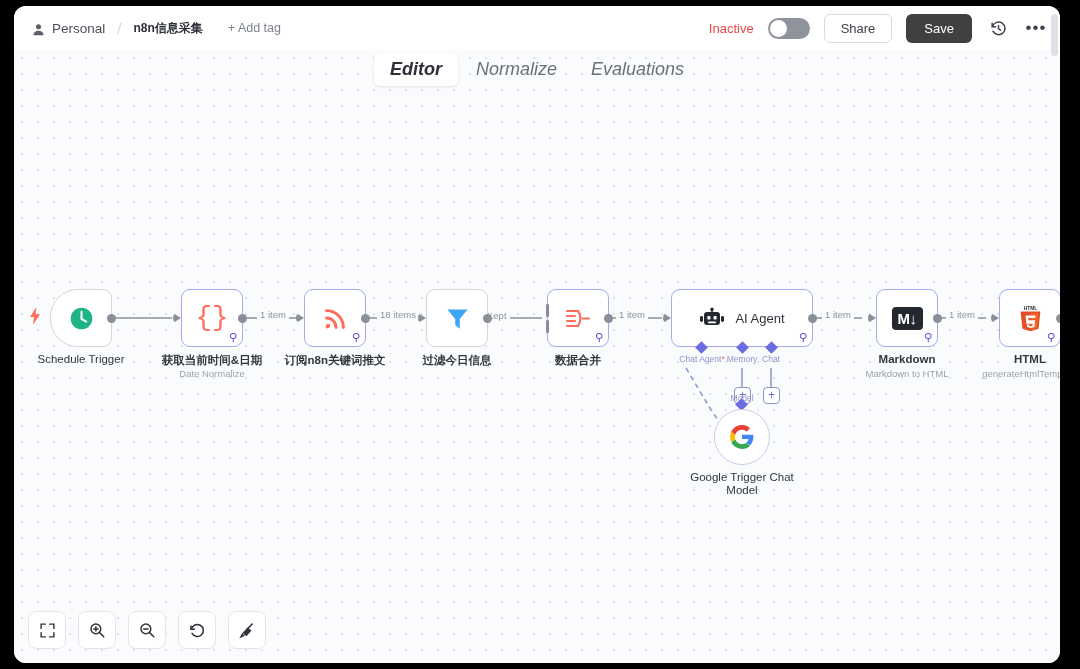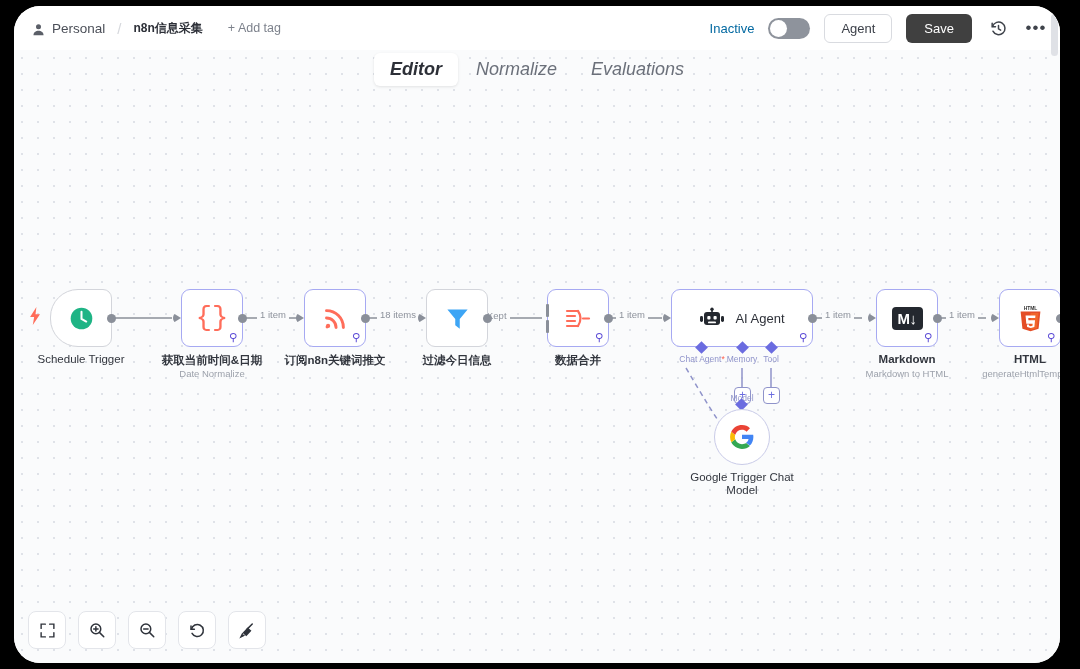--- a/index.html
+++ b/index.html
@@ -6,40 +6,40 @@
   html, body {
     width: 1080px; height: 669px;
     background: #000; overflow: hidden;
     font-family: "Liberation Sans", "DejaVu Sans", sans-serif;
   }
 
   .app {
     position: absolute; left: 14px; top: 6px;
     width: 1046px; height: 657px;
     background: #ffffff;
-    border-radius: 26px;
+    border-radius: 12px;
     overflow: hidden;
   }
 
   
   .header {
     position: absolute; left: 0; top: 0; width: 100%; height: 44px;
     background: #fff; display: flex; align-items: center;
     padding: 0 12px 0 18px;
   }
   .crumb { display: flex; align-items: center; gap: 7px; }
   .person-icon { width: 13px; height: 13px; display: block; }
   .crumb-personal { font-size: 13.5px; color: #4b4f58; }
   .crumb-sep { color: #d6d8dd; font-size: 15px; margin: 0 5px; font-weight: 300; }
   .crumb-title { font-size: 12px; color: #2d3038; font-weight: 700; }
   .add-tag {
     font-size: 12.5px; color: #7d828c; margin-left: 18px; cursor: pointer;
   }
   .hdr-right { margin-left: auto; display: flex; align-items: center; gap: 14px; }
-  .inactive-label { font-size: 13px; color: #0369a1; }
+  .inactive-label { font-size: 13px; color: #ef4444; }
   .toggle {
     width: 42px; height: 21px; border-radius: 11px; background: #8e939c;
     position: relative; cursor: pointer;
   }
   .toggle::after {
     content: ""; position: absolute; left: 2px; top: 2px;
     width: 17px; height: 17px; border-radius: 50%; background: #fff;
   }
   .btn-share {
     font-size: 13px; color: #3c4049; background: #fff;
@@ -200,21 +200,21 @@
       </span>
       <span class="crumb-personal">Personal</span>
       <span class="crumb-sep">/</span>
       <span class="crumb-title">n8n信息采集</span>
       <span class="add-tag">+ Add tag</span>
     </div>
 
     <div class="hdr-right">
       <span class="inactive-label">Inactive</span>
       <div class="toggle"></div>
-      <button class="btn-share">Agent</button>
+      <button class="btn-share">Share</button>
       <button class="btn-save">Save</button>
       <span class="icon-btn">
         <svg viewBox="0 0 24 24" width="19" height="19" fill="none" stroke="#3f434b" stroke-width="1.9" stroke-linecap="round">
           <path d="M4 5.5v4.2h4.2"></path>
           <path d="M4.6 9.3A8 8 0 1 1 5 15.4"></path>
           <path d="M12 8.3v4.1l2.7 1.7"></path>
         </svg>
       </span>
       <span class="icon-btn dots">•••</span>
     </div>
@@ -338,21 +338,21 @@
           <span class="pin">⚲</span>
         </div>
 
         <span class="subport" style="left:26px; top:54px;"></span>
         <span class="subport-label" style="left:31px; top:65px;"><span>Chat Agent</span><span class="req">*</span></span>
 
         <span class="subport" style="left:67px; top:54px;"></span>
         <span class="subport-label" style="left:71px; top:65px;">Memory</span>
 
         <span class="subport" style="left:96px; top:54px;"></span>
-        <span class="subport-label" style="left:100px; top:65px;">Tool</span>
+        <span class="subport-label" style="left:100px; top:65px;">Chat</span>
 
         <span class="plus-btn" style="left:63px; top:98px;">+</span>
         <span class="plus-btn" style="left:92px; top:98px;">+</span>
       </div>
 
       <div class="node" style="left:700px; top:355px;">
         <span class="subport-label" style="left:28px; top:-12px;">Model</span>
         <span class="subport" style="left:23px; top:-5px;"></span>
         <div class="circle-node" style="position:relative; left:0; top:4px;">
           <svg viewBox="0 0 48 48" width="26" height="26">

